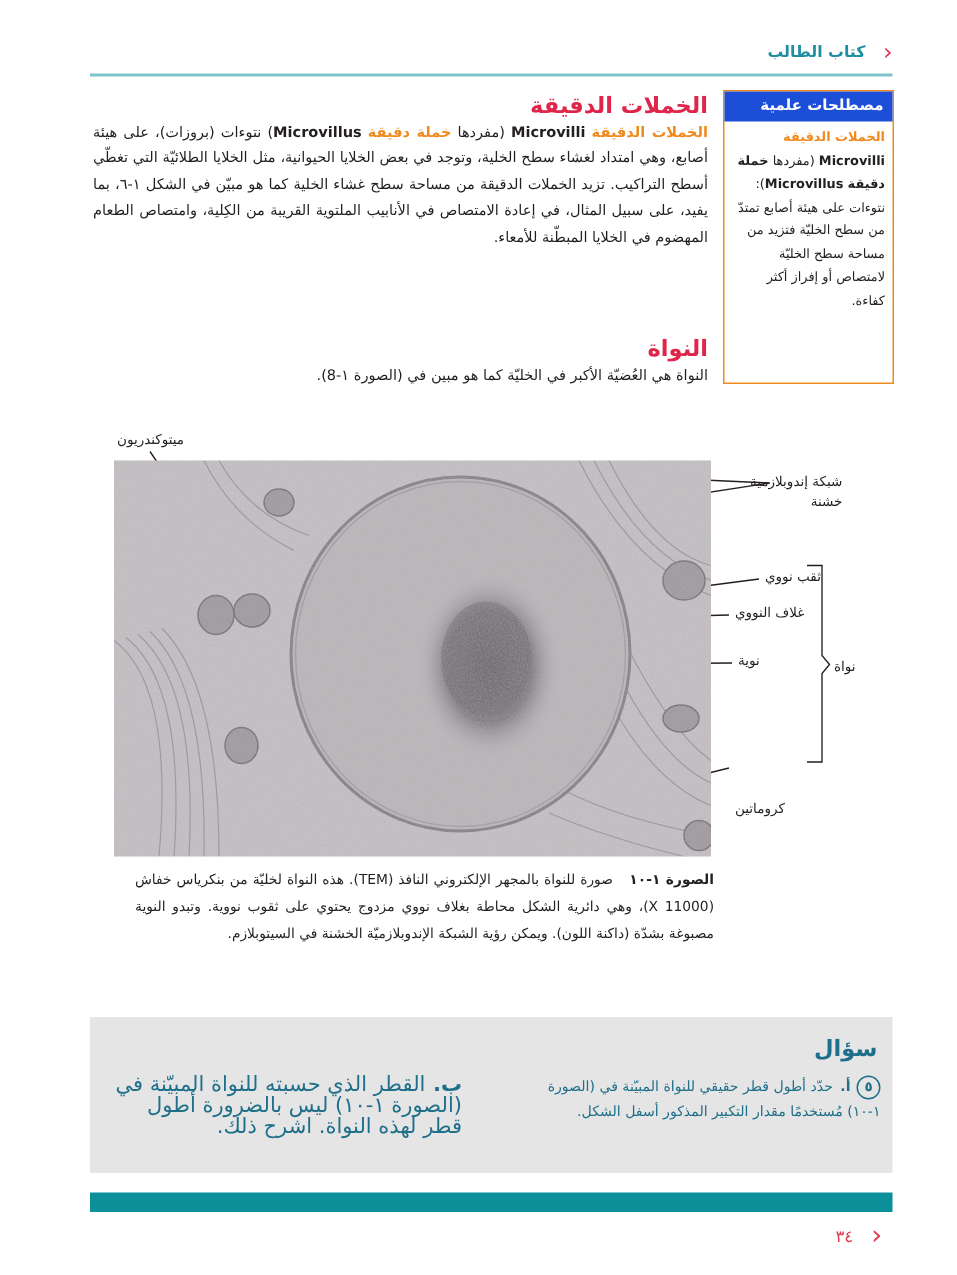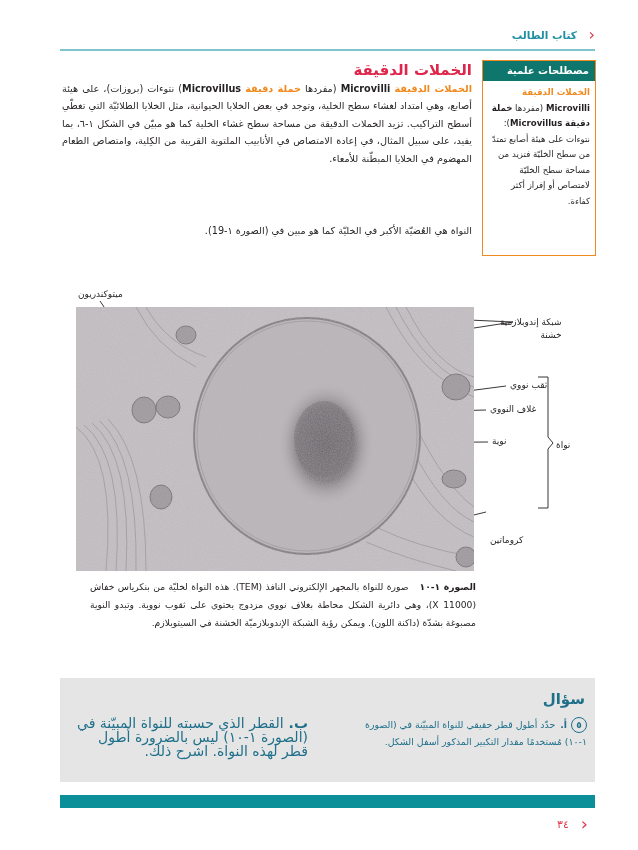--- a/index.html
+++ b/index.html
@@ -5,21 +5,21 @@
   html,body{margin:0;padding:0;background:#ffffff;}
   body{width:638px;height:850px;position:relative;overflow:hidden;font-family:"DejaVu Sans","Liberation Sans",sans-serif;color:#231f20;}
   
   #hdr{position:absolute;left:60px;top:24px;width:535px;height:22px;direction:rtl;display:flex;align-items:center;font-size:10.5px;font-weight:bold;}
   #hdr .chev{color:#e03a4e;font-size:16px;font-weight:normal;margin-left:8px;line-height:1;}
   #hdr .t1{color:#e0254a;}
   #hdr .t2{color:#1e8fa0;}
   #hdr-line{position:absolute;left:60px;top:49px;width:535px;height:2px;background:#7fc3cc;}
   
   #sidebox{position:absolute;left:482px;top:60px;width:114px;height:196px;border:1.5px solid #f08a1e;box-sizing:border-box;direction:rtl;background:#fff;}
-  #sidebox .head{background:#0f766e;color:#fff;font-weight:bold;font-size:10px;padding:3px 6px;height:14px;line-height:14px;}
+  #sidebox .head{background:#1d4ed8;color:#fff;font-weight:bold;font-size:10px;padding:3px 6px;height:14px;line-height:14px;}
   #sidebox .body{padding:4px 5px;font-size:8.6px;line-height:15.5px;}
   #sidebox .term{color:#f08a1e;font-weight:bold;}
   .b{font-weight:bold;}
   
   #main{position:absolute;left:62px;top:60px;width:410px;direction:rtl;text-align:justify;}
   h2.sec{margin:0;color:#e0254a;font-size:15px;font-weight:bold;line-height:20px;}
   .para{font-size:9.7px;line-height:17.4px;margin:0;}
   .orange{color:#f08a1e;font-weight:bold;}
   #nucleus-sec{position:absolute;left:62px;top:222px;width:410px;direction:rtl;}
   
@@ -64,21 +64,22 @@
   <p class="para">
     <span class="orange">الخملات الدقيقة</span>
     <span class="b">Microvilli</span>
     <span>(مفردها</span>
     <span class="orange">خملة دقيقة</span>
     <span class="b">Microvillus</span><span>) نتوءات (بروزات)، على هيئة أصابع، وهي امتداد لغشاء سطح الخلية، وتوجد في بعض الخلايا الحيوانية، مثل الخلايا الطلائيّة التي تغطّي أسطح التراكيب. تزيد الخملات الدقيقة من مساحة سطح غشاء الخلية كما هو مبيّن في الشكل ١-٦، بما يفيد، على سبيل المثال، في إعادة الامتصاص في الأنابيب الملتوية القريبة من الكِلية، وامتصاص الطعام المهضوم في الخلايا المبطّنة للأمعاء.</span>
   </p>
 </div>
 
 <div id="nucleus-sec">
-  <p class="para">النواة هي العُضيّة الأكبر في الخليّة كما هو مبين في (الصورة ١-19).</p>
+  <h2 class="sec">النواة</h2>
+  <p class="para">النواة هي العُضيّة الأكبر في الخليّة كما هو مبين في (الصورة ١-8).</p>
 </div>
 
 <div class="lbl" style="left:78px;top:289px;">ميتوكندريون</div>
 <div class="lbl" style="left:500px;top:316px;text-align:right;line-height:13px;">
   <span>شبكة إندوبلازمية</span><br>
   <span>خشنة</span>
 </div>
 <div class="lbl" style="left:510px;top:380px;">ثقب نووي</div>
 <div class="lbl" style="left:490px;top:404px;">غلاف النووي</div>
 <div class="lbl" style="left:492px;top:436px;">نوية</div>

